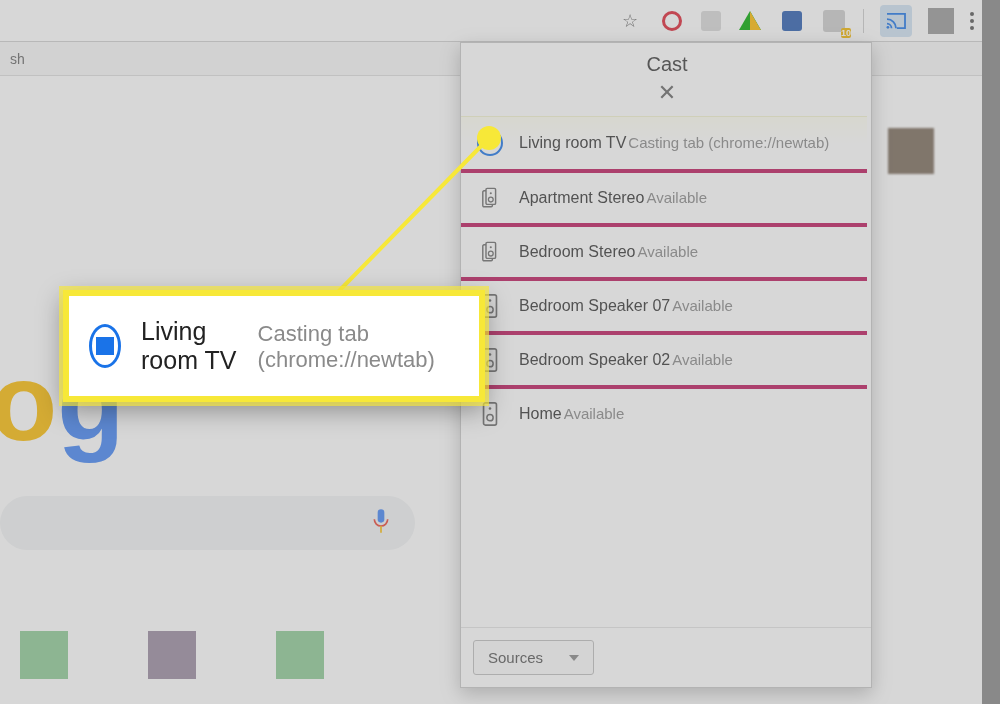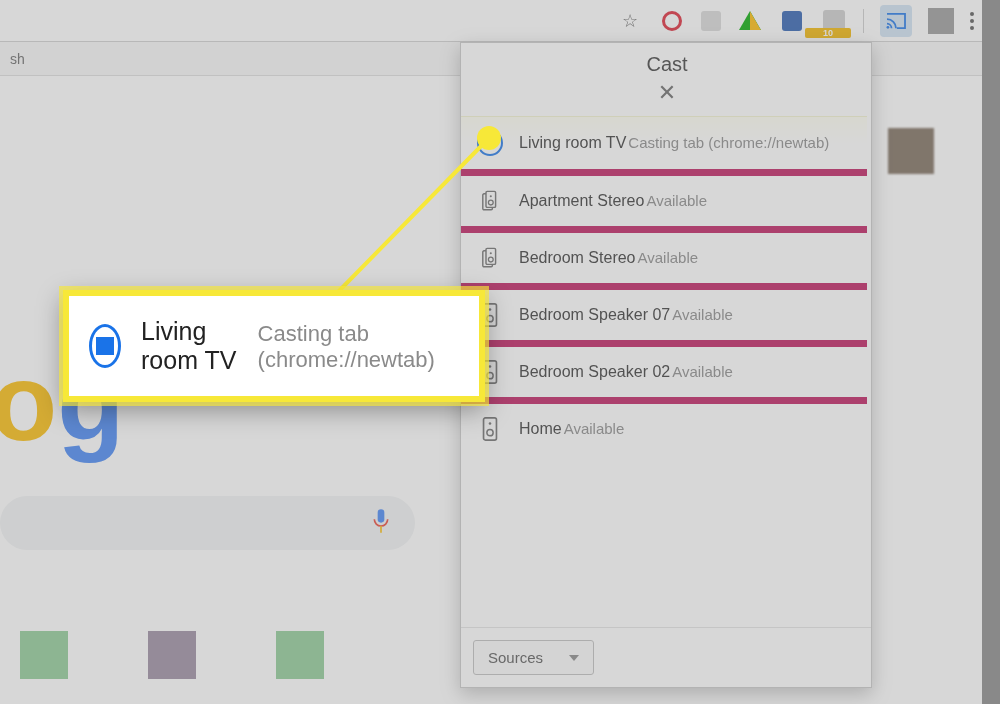--- a/index.html
+++ b/index.html
@@ -46,21 +46,21 @@
   .drive-tri::after {
     content:""; position:absolute; left:-11px; top:0;
     width:0;height:0;
     border-left:11px solid transparent;
     border-right:11px solid transparent;
     border-bottom:19px solid #fb0;
     clip-path: polygon(50% 0, 100% 100%, 50% 100%);
   }
   .blue-sq { width: 20px; height: 20px; background: #2a5db0; border-radius: 3px; }
   .gray-badge { width: 22px; height: 22px; background: #ccc; border-radius: 3px; position: relative; }
-  .yellow-num { position: absolute; bottom: -6px; right: -6px; background: #f3b600; color: #fff; font-size: 9px; padding: 0 18px; border-radius: 2px; font-weight: bold; }
+  .yellow-num { position: absolute; bottom: -6px; right: -6px; background: #f3b600; color: #fff; font-size: 9px; padding: 0 0; border-radius: 2px; font-weight: bold; }
   .cast-toolbar-btn {
     width: 32px; height: 32px; border-radius: 4px;
     background: #cfe2f3; display:flex; align-items:center; justify-content:center;
   }
   .cast-icon-svg { width: 22px; height: 18px; }
   .avatar { width: 26px; height: 26px; background: #999; }
   .kebab { display:flex; flex-direction:column; gap:3px; }
   .kebab span { width:4px; height:4px; background:#555; border-radius:50%; }
 
   .tabstrip {
@@ -102,21 +102,21 @@
   }
   .cast-title { font-size: 20px; color: #3a3a3a; font-weight: 500; }
   .close-x { font-size: 22px; color: #666; cursor: pointer; padding: 4px 8px; }
   .cast-list {
     flex: 1; overflow-y: auto; padding-right: 4px;
   }
   .cast-list::-webkit-scrollbar { width: 14px; }
   .cast-list::-webkit-scrollbar-thumb { background: #b0b0b0; border-radius: 8px; border: 3px solid #fff; }
   .device-row {
     display: flex; gap: 14px; padding: 13px 10px 13px 14px;
-    border-top: 7px solid #be185d;
+    border-top: 4px solid #be185d;
     align-items: center;
     cursor: pointer;
   }
   .device-row:first-child { border-top: 1px solid #f3f3d0; background: linear-gradient(#fffff3, #fff 50%); }
   .device-icon {
     width: 30px; display:flex; justify-content:center; color:#6b6b6b;
   }
   .device-text { display:flex; flex-direction:row; gap:2px; }
   .device-name { font-size: 16px; color: #333; }
   .device-status { font-size: 15px; color: #898989; }

